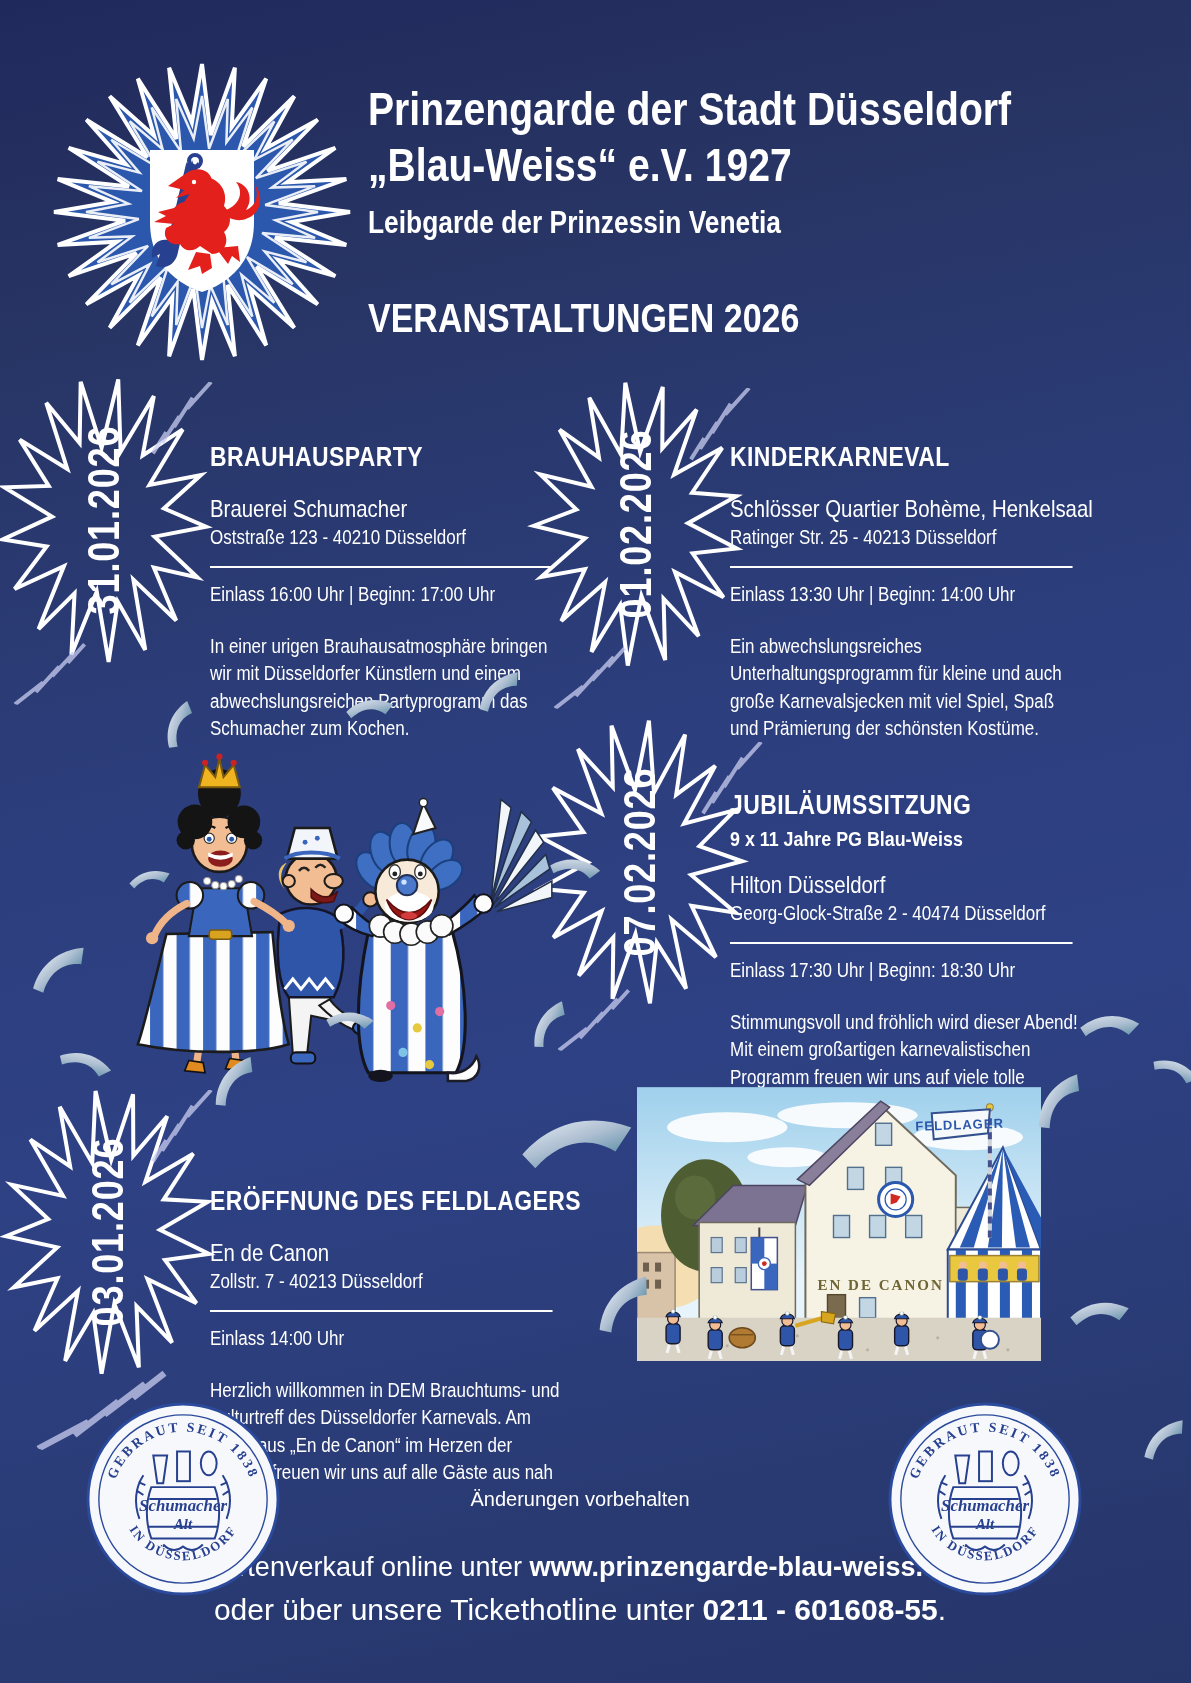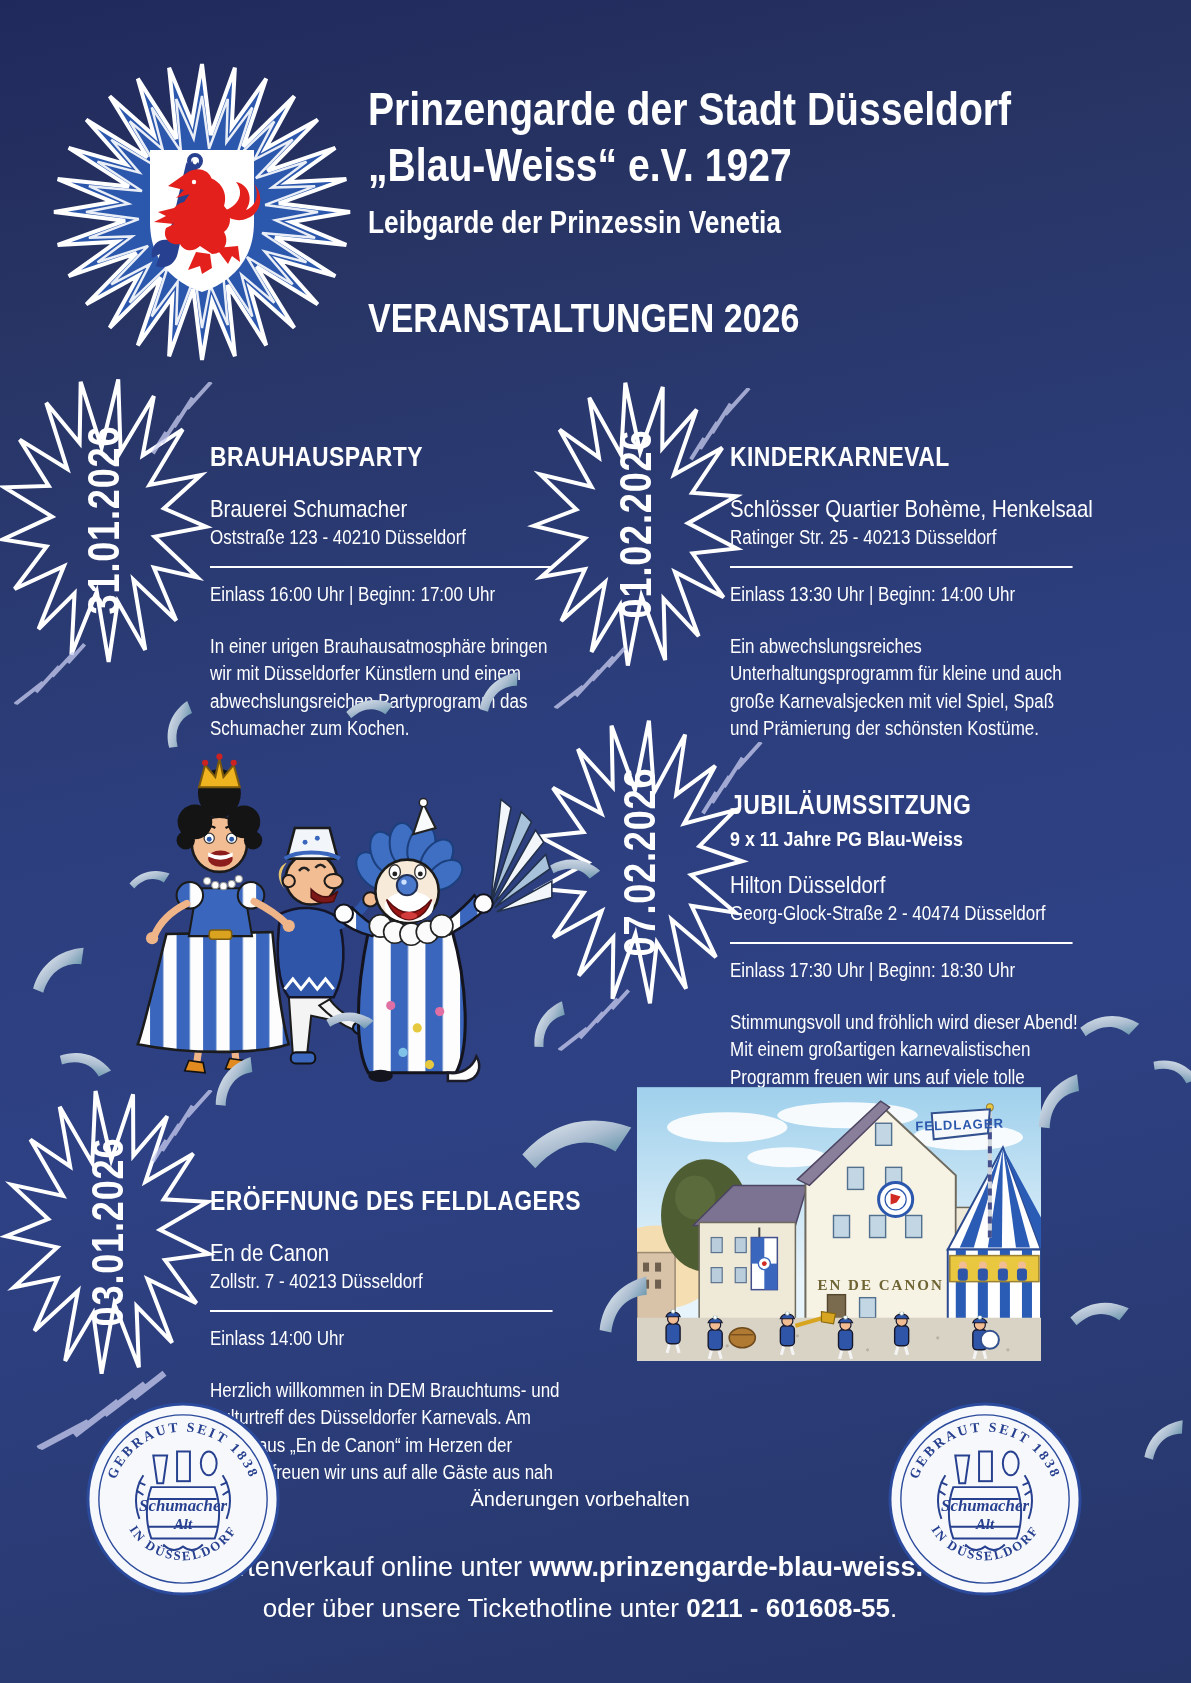--- a/index.html
+++ b/index.html
@@ -36,21 +36,21 @@
   .trio{position:absolute;left:44px;top:668px;width:515px;height:420px}
   .feld{position:absolute;left:637px;top:1087px;width:404px;height:274px}
   .badge{position:absolute;width:198px;height:198px;top:1400px}
   .badgeL{left:84px}.badgeR{left:886px}
   .cf{position:absolute;width:60px;height:40px;pointer-events:none}
   .zz{position:absolute;width:64px;height:74px;pointer-events:none;opacity:.75}
   
   .note{position:absolute;left:0;top:1488px;width:1160px;text-align:center;font-size:20px}
   .tickets{position:absolute;left:0;top:1552px;width:1160px;text-align:center}
   .tl1{font-size:27px}
-  .tl2{font-size:26px;margin-top:10px}
+  .tl2{font-size:30px;margin-top:10px}
   .tb{font-weight:bold}
 </style>
 </head>
 <body>
 
 <div class="poster">
 
   <svg width="0" height="0" style="position:absolute">
     <defs>
       <linearGradient id="met" x1="0" y1="0" x2="1" y2="1">

